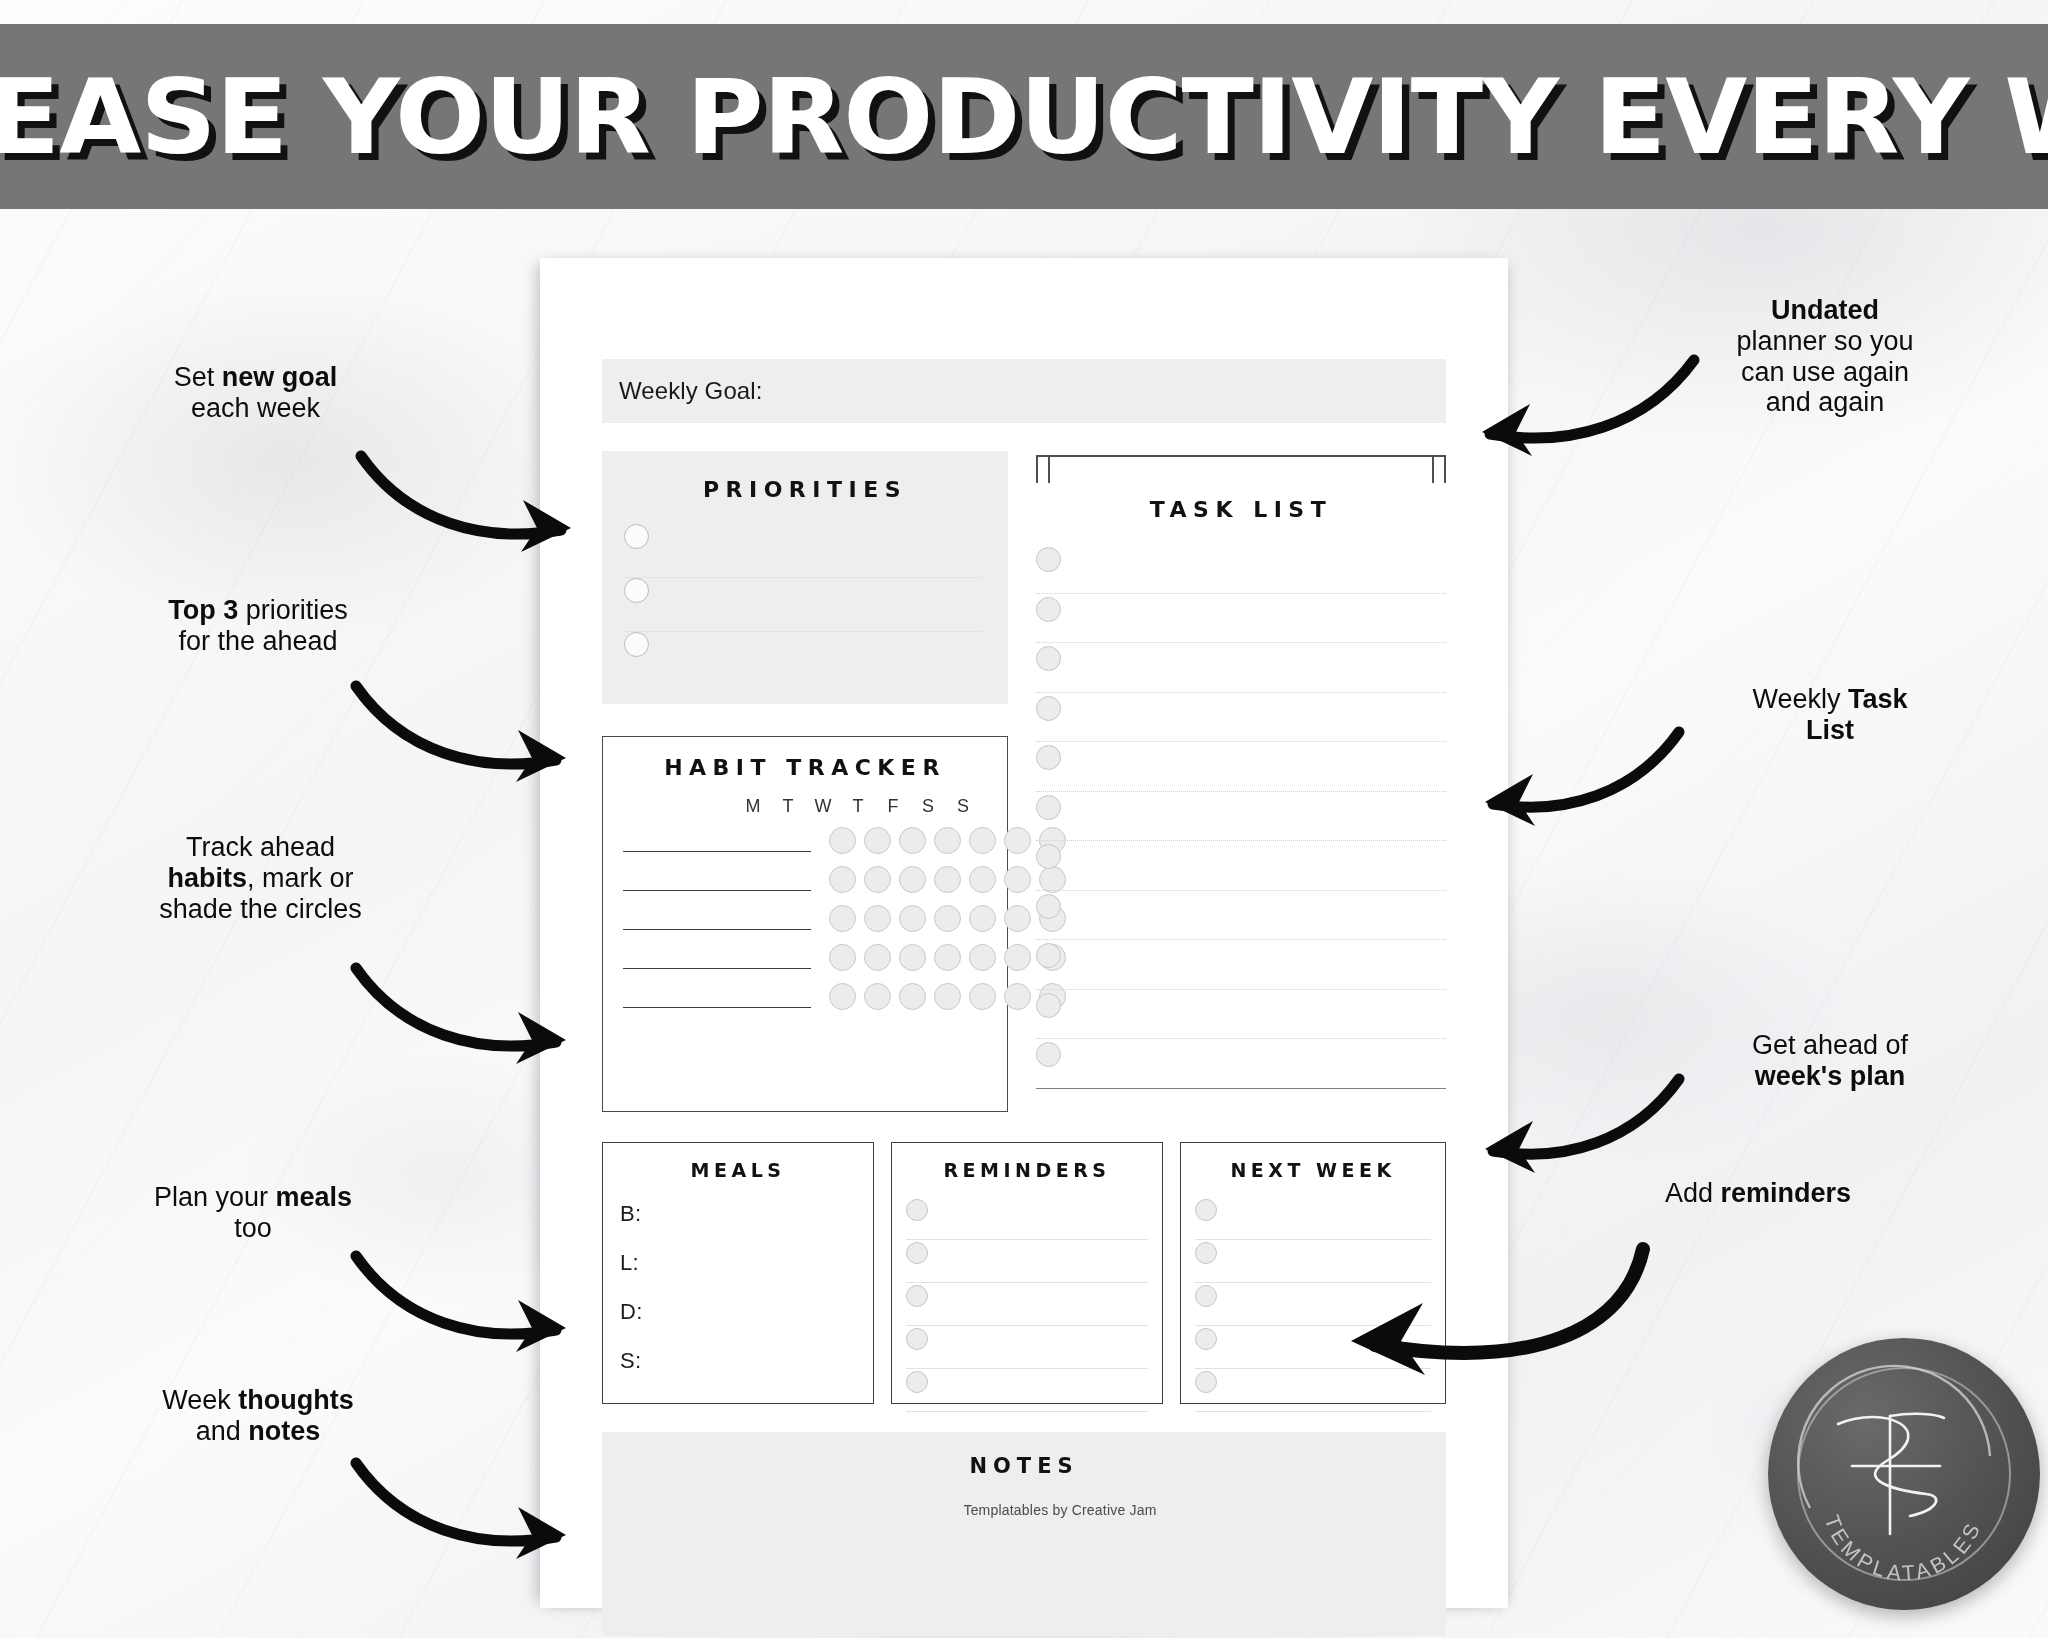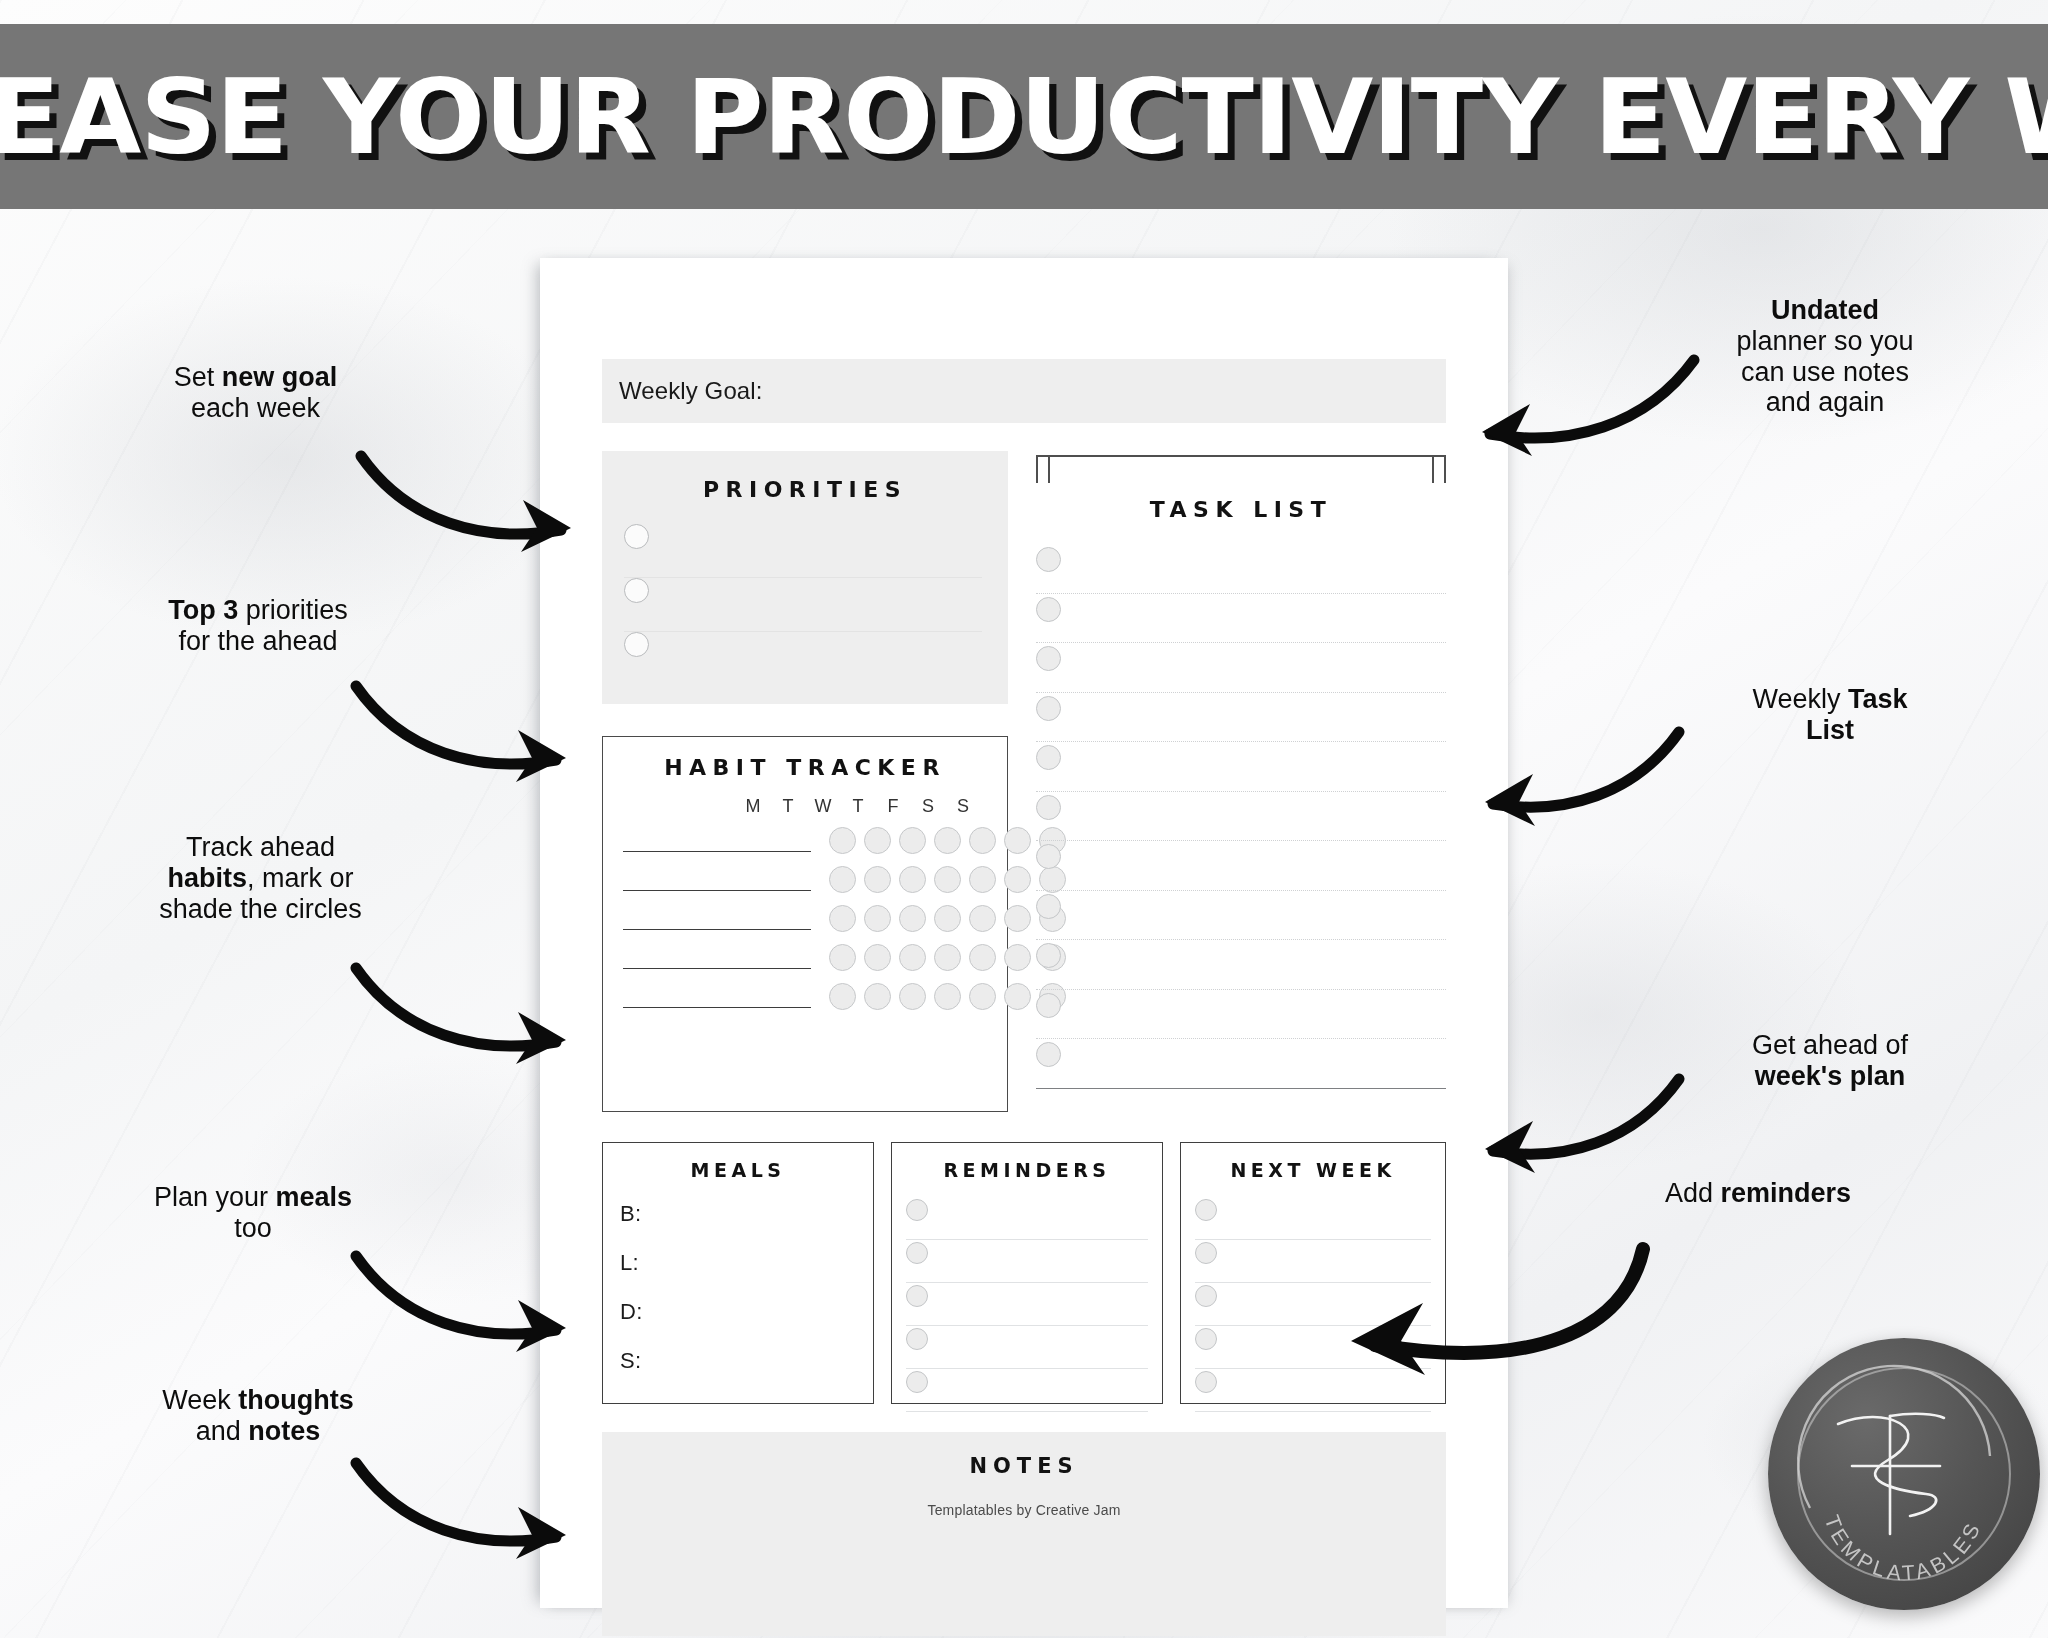--- a/index.html
+++ b/index.html
@@ -149,21 +149,21 @@
   .mini-rows{margin-top:16px;padding:0 14px 0 14px;}
   .mini-row{height:42px;border-bottom:1.4px solid #e0e2e4;display:flex;align-items:flex-start;}
   .mini-row .circ{width:22px;height:22px;margin-top:2px;}
 
   
   .notes{margin-top:28px;width:844px;height:204px;background:#eeeeee;padding-top:22px;box-sizing:border-box;}
   .notes .sec-title{font-size:21px;letter-spacing:6px;}
 
   .footer{
     position:absolute;left:0;top:1244px;width:968px;text-align:center;
-    font-size:14px;color:#4b4b4b;letter-spacing:.2px;
+    font-size:14px;color:#4b4b4b;letter-spacing:.2px;padding-left:36px;
   }
 
   
   .anno{position:absolute;z-index:5;color:#0d0d0d;font-size:27px;line-height:1.14;}
   .anno b{font-weight:700;}
   .anno.r{text-align:center;}
   .anno.l{text-align:center;}
   .arrow{position:absolute;z-index:6;}
 
   
@@ -443,21 +443,21 @@
   <span>and </span><b>notes</b>
 </div>
 <svg class="arrow" style="left:350px;top:1455px;" width="250" height="120" viewBox="0 0 250 120">
   <path d="M6 8 C52 74 128 96 206 82" stroke="#0b0b0b" stroke-width="11" fill="none" stroke-linecap="round"></path>
   <path d="M168 52 L216 80 L166 104 L182 80 Z" fill="#0b0b0b"></path>
 </svg>
 
 <div class="anno r" style="left:1630px;top:295px;width:390px;">
   <b>Undated</b><br>
   <span>planner so you</span><br>
-  <span>can use notes</span><br>
+  <span>can use again</span><br>
   <span>and again</span>
 </div>
 <svg class="arrow" style="left:1450px;top:348px;" width="250" height="120" viewBox="0 0 250 120">
   <path d="M244 12 C196 78 118 100 40 86" stroke="#0b0b0b" stroke-width="11" fill="none" stroke-linecap="round"></path>
   <path d="M80 56 L32 84 L82 108 L66 84 Z" fill="#0b0b0b"></path>
 </svg>
 
 <div class="anno r" style="left:1640px;top:684px;width:380px;">
   <span>Weekly </span><b>Task</b><br>
   <b>List</b>

